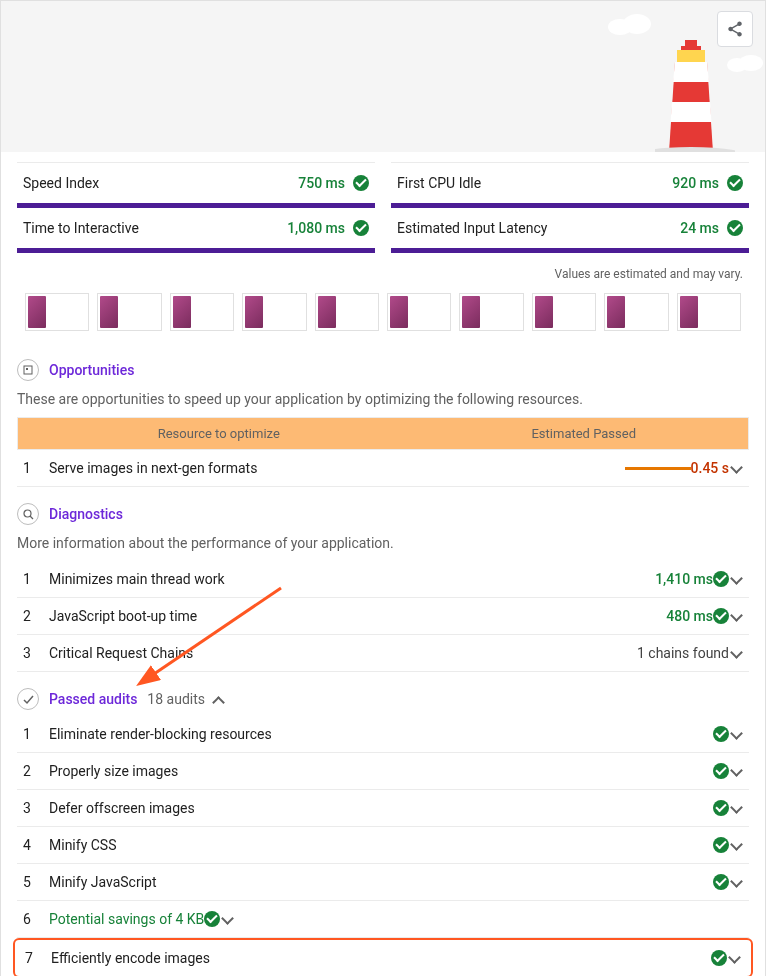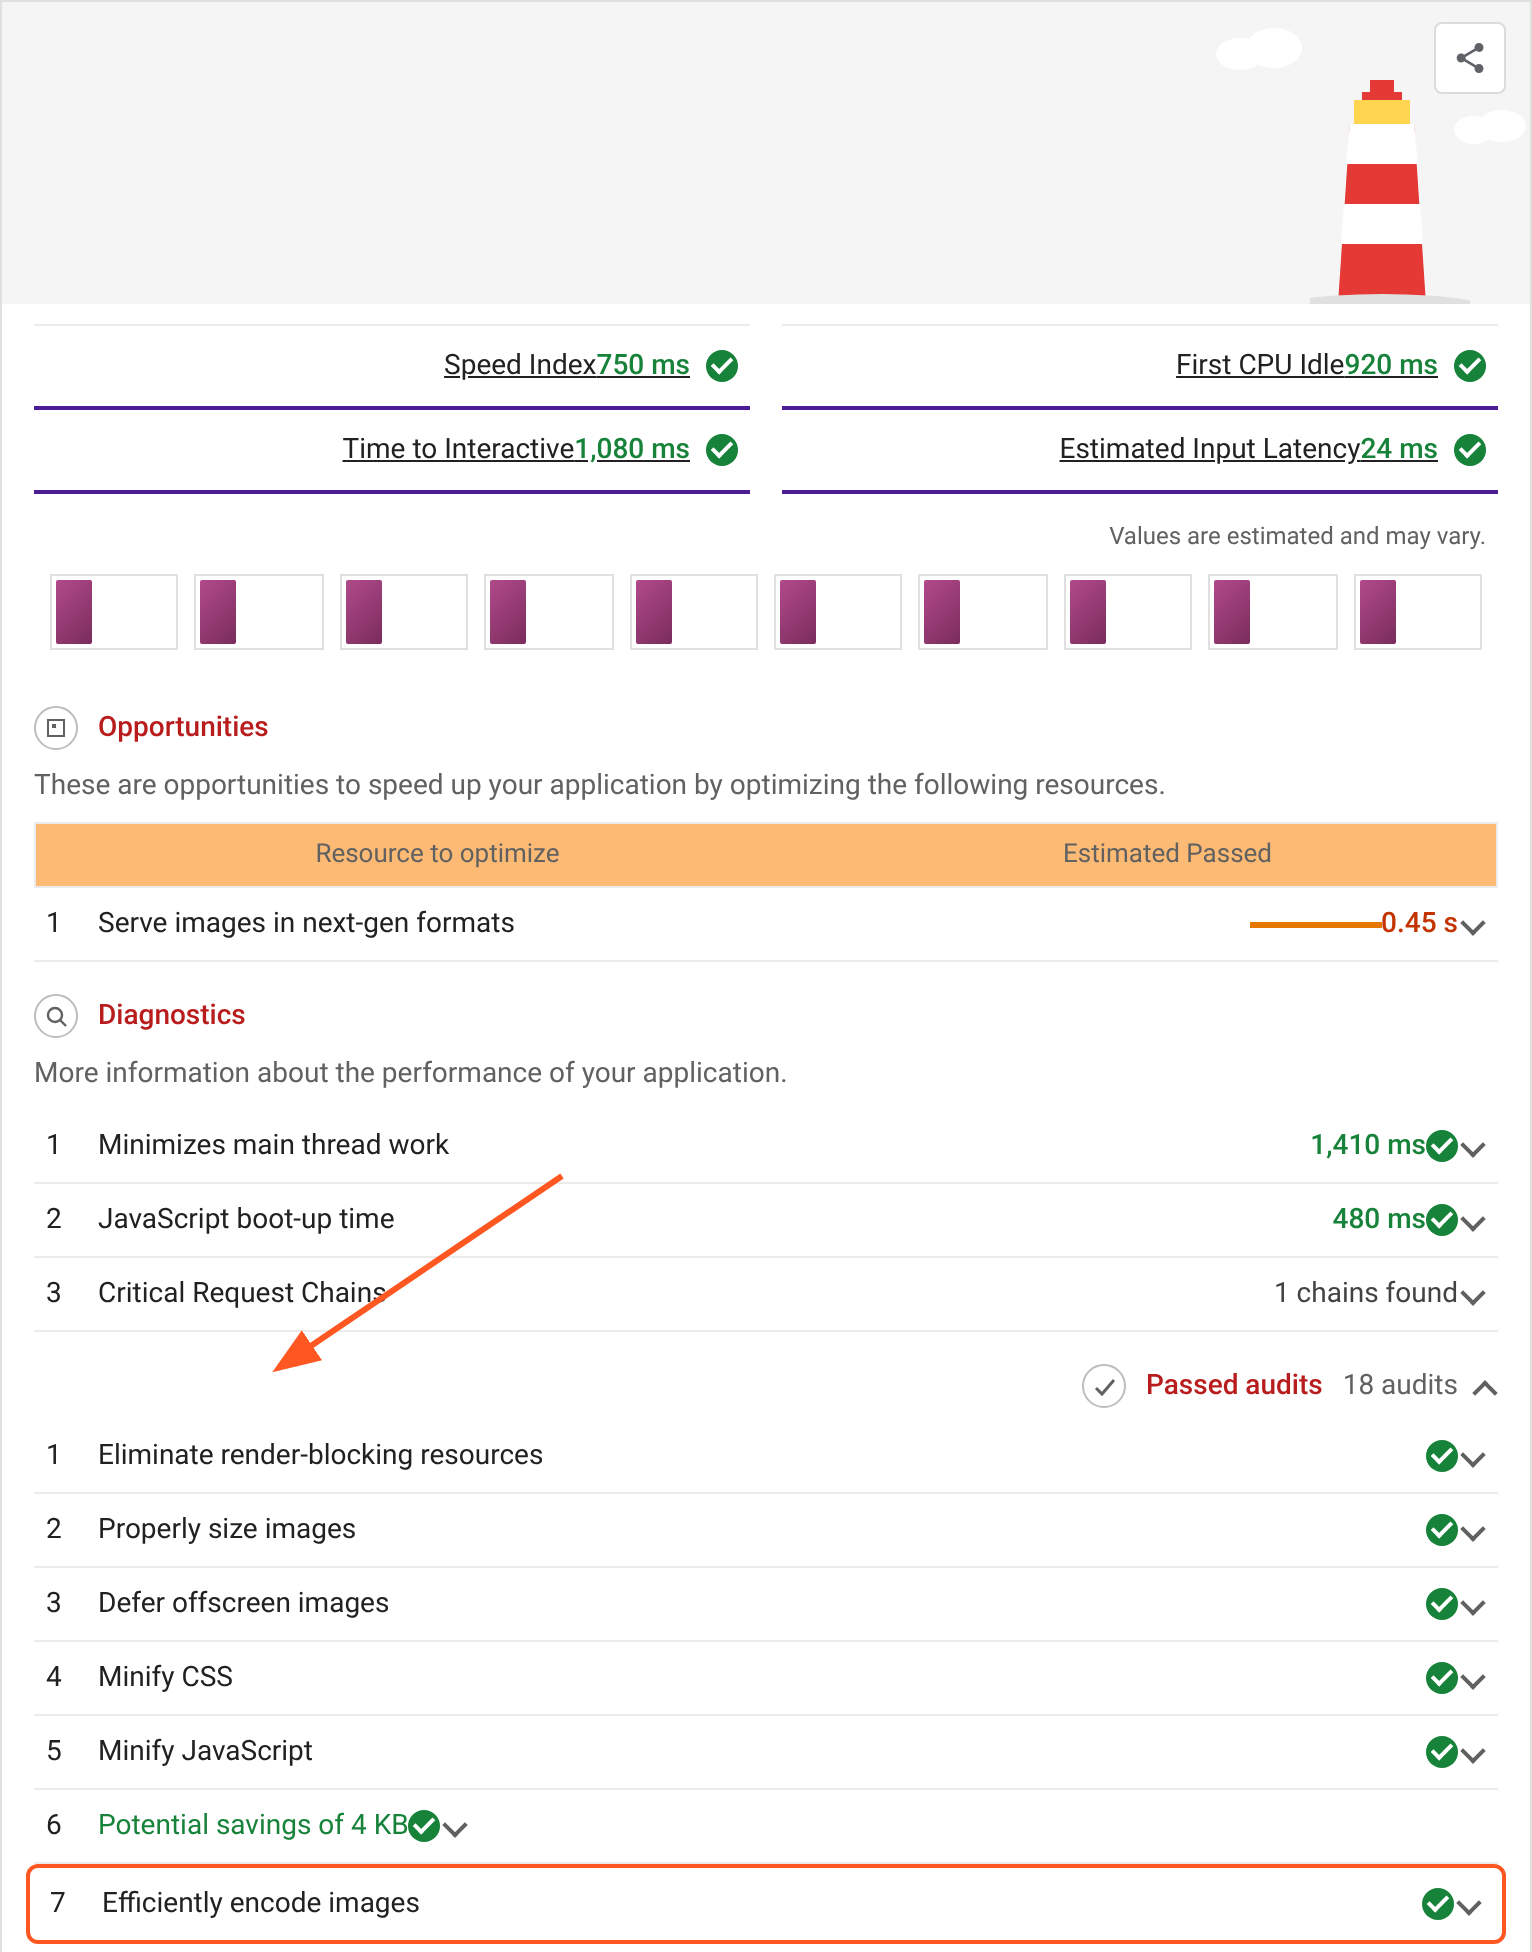--- a/index.html
+++ b/index.html
@@ -41,24 +41,23 @@
   }
   .metrics-grid {
     display: flex;
     gap: 16px;
     padding-top: 10px;
   }
   .metrics-col { flex: 1; }
   .metric-row {
     display: flex;
     align-items: center;
-    justify-content: flex-end;
+    justify-content: space-between;
     padding: 12px 6px;
-    border-bottom: 2px solid #4c1d95;
-    text-decoration: underline;
+    border-bottom: 5px solid #4c1d95;
   }
   .metric-row:first-child { border-top: 1px solid #ebebeb; }
   .metric-label { color: #212121; }
   .metric-val-wrap { display: flex; align-items: center; gap: 8px; }
   .metric-val { color: #178239; font-weight: 500; }
   .pass-dot {
     width: 16px; height: 16px;
     border-radius: 50%;
     background: #178239;
     display: inline-flex;
@@ -99,32 +98,32 @@
     background: linear-gradient(135deg,#b14a8a,#7a2c5d);
     border-radius:1px;
   }
   .section-hdr {
     display: flex;
     align-items: center;
     gap: 10px;
     padding: 6px 0;
   }
   .section-hdr.with-count{
-    justify-content: flex-end;
+    justify-content: flex-start;
   }
   .section-hdr-left { display:flex; align-items:center; gap:10px; }
   .sec-icon {
     width: 22px; height: 22px;
     border: 1px solid #bdbdbd;
     border-radius: 50%;
     display:flex; align-items:center; justify-content:center;
     color:#616161;
     font-size:11px;
   }
-  .sec-title { font-weight: 500; color:#b91c1c; }
+  .sec-title { font-weight: 500; color:#6d28d9; }
   .sec-desc { color:#616161; padding: 4px 0 10px 0; }
   .table-hdr {
     display:flex;
     background:#fdba74;
     color:#616161;
     font-size:13px;
     border:1px solid #ebebeb;
   }
   .table-hdr div { padding: 8px 0; text-align:center; }
   .th-left{ flex:0 0 55%; }

